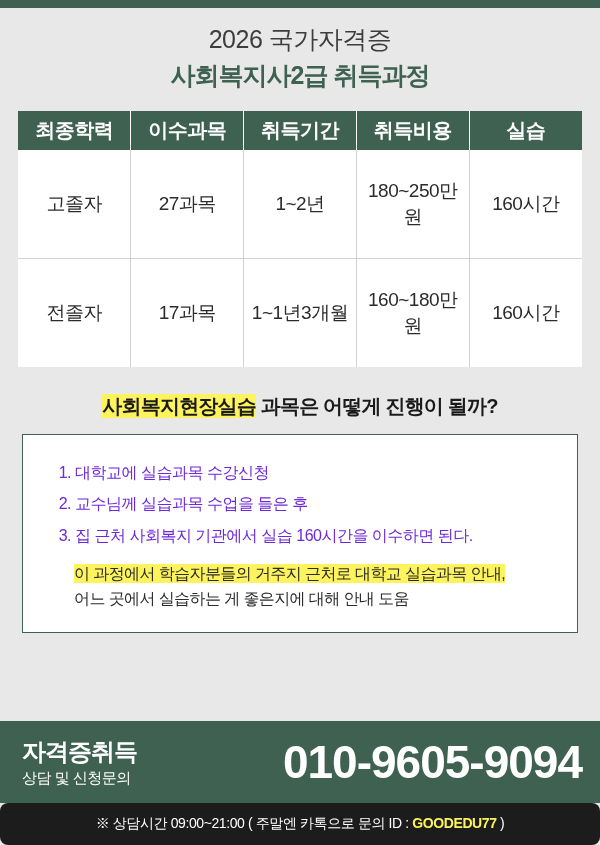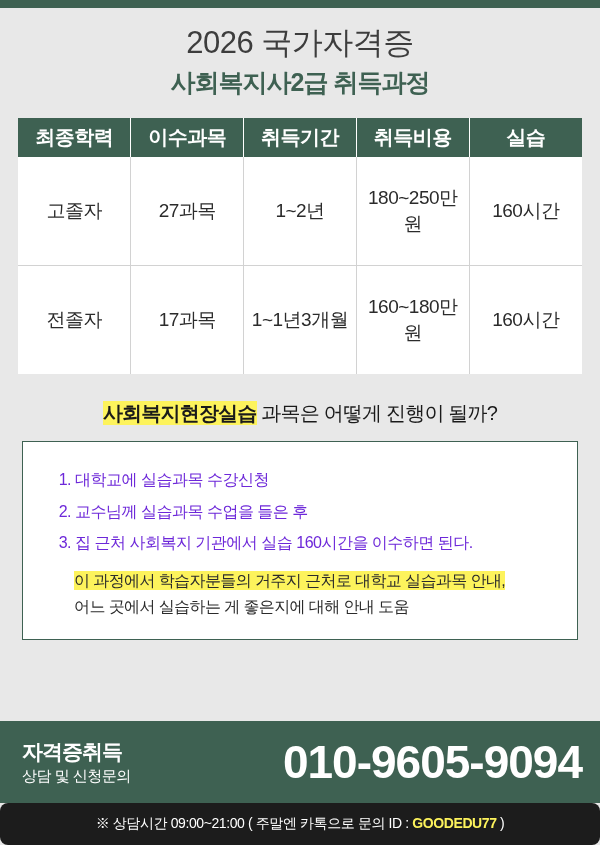--- a/index.html
+++ b/index.html
@@ -28,21 +28,21 @@
     width: 100%;
     flex: 0 0 auto;
   }
   .header {
     background: #e8e8e8;
     padding: 16px 0 14px 0;
     text-align: center;
     flex: 0 0 auto;
   }
   .header .sub {
-    font-size: 31px;
+    font-size: 25px;
     color: #3d3d3d;
     letter-spacing: -0.5px;
     line-height: 1.2;
     font-weight: normal;
   }
   .header .main {
     font-size: 25px;
     color: #3e6152;
     font-weight: bold;
     letter-spacing: -1px;
@@ -95,21 +95,21 @@
   .question .hl {
     background: #fdf35c;
     font-size: 20px;
     font-weight: bold;
     color: #1a1a1a;
     letter-spacing: -0.8px;
     padding: 1px 0;
   }
   .question .plain {
     font-size: 20px;
-    font-weight: normal;
+    font-weight: bold;
     color: #1a1a1a;
     letter-spacing: -0.8px;
   }
   .steps-box {
     margin: 0 22px;
     background: #ffffff;
     border: 1px solid #3e6152;
     padding: 22px 22px 20px 22px;
     box-sizing: border-box;
     flex: 0 0 auto;
@@ -147,21 +147,21 @@
     padding: 14px 18px 14px 22px;
     box-sizing: border-box;
     flex: 0 0 auto;
   }
   .footer-left {
     text-align: left;
     margin-right: 14px;
     line-height: 1.15;
   }
   .footer-left .l1 {
-    font-size: 21px;
+    font-size: 24px;
     font-weight: bold;
     letter-spacing: -1px;
   }
   .footer-left .l2 {
     font-size: 15px;
     letter-spacing: -0.5px;
     margin-top: 3px;
   }
   .footer-phone {
     font-size: 46px;

